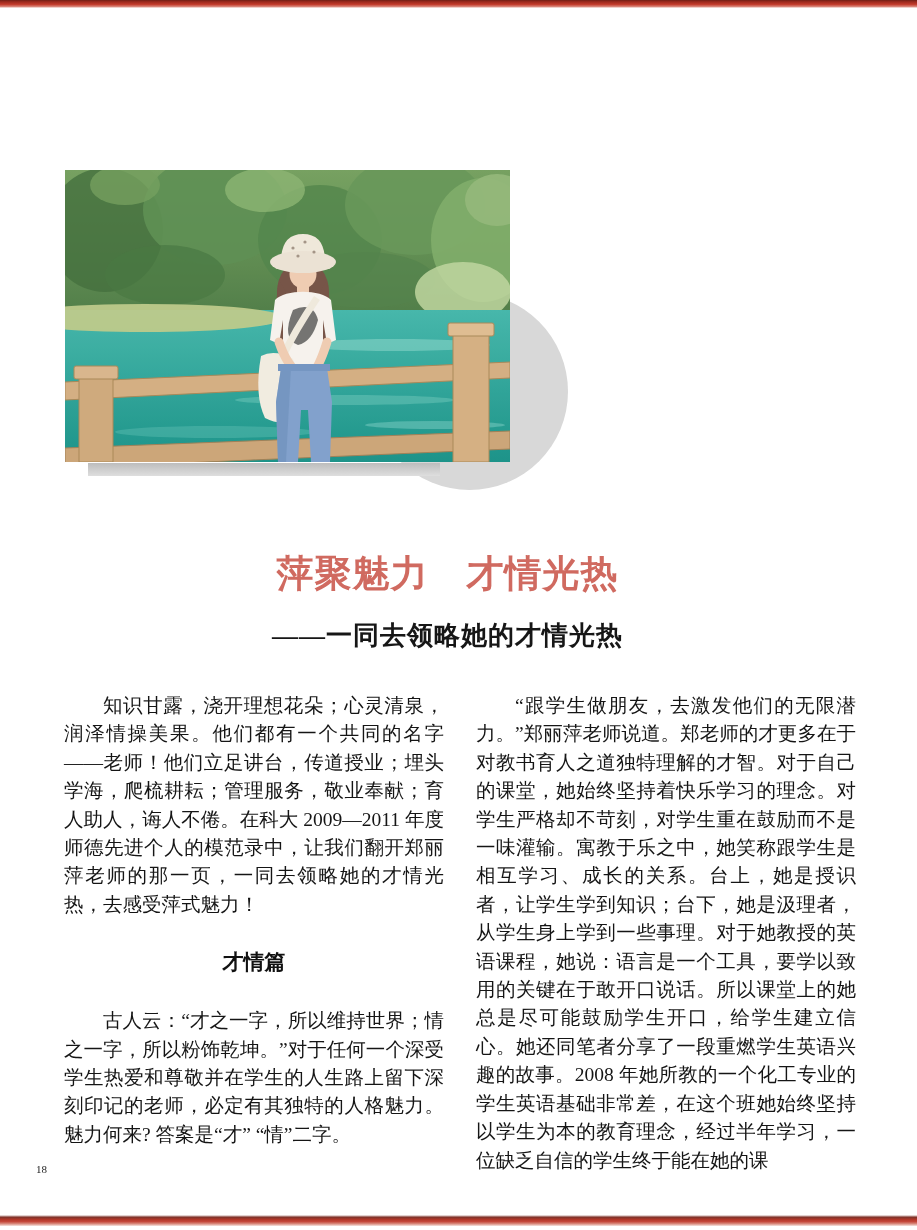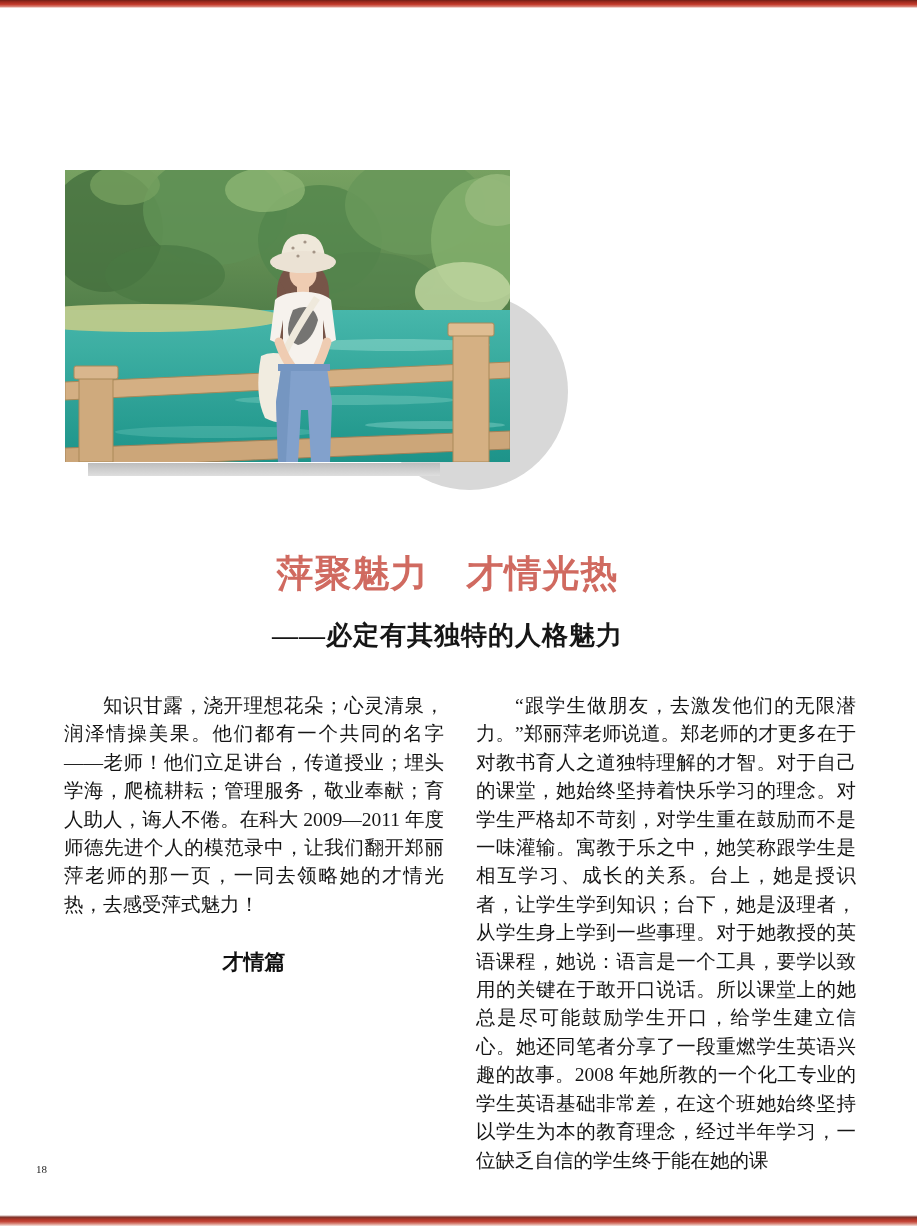--- a/index.html
+++ b/index.html
@@ -136,26 +136,27 @@
       <circle cx="240" cy="207" r="6" fill="#eec9ae"></circle>
       <path d="M216,198 L262,198 L267,232 L265,292 L246,292 L243,240 L236,240 L233,292 L213,292 L211,232 Z" fill="#7b9cc9"></path>
       <path d="M216,198 L226,198 L221,292 L213,292 L211,232 Z" fill="#6488b8" opacity="0.6"></path>
       <rect x="213" y="194" width="52" height="7" fill="#6d90bf"></rect>
     </g>
 
     <rect width="445" height="292" fill="#ffffff" opacity="0.06"></rect>
   </svg>
 
   <h1 class="title">萍聚魅力　才情光热</h1>
-  <h2 class="subtitle">——必定有其独特的人格魅力</h2>
+  <h2 class="subtitle">——一同去领略她的才情光热</h2>
 
   <div class="columns">
     <div class="col">
       <p class="para">知识甘露，浇开理想花朵；心灵清泉，润泽情操美果。他们都有一个共同的名字——老师！他们立足讲台，传道授业；埋头学海，爬梳耕耘；管理服务，敬业奉献；育人助人，诲人不倦。在科大 2009—2011 年度师德先进个人的模范录中，让我们翻开郑丽萍老师的那一页，一同去领略她的才情光热，去感受萍式魅力！</p>
       <h3 class="section-heading">才情篇</h3>
+      <p class="para">古人云：“才之一字，所以维持世界；情之一字，所以粉饰乾坤。”对于任何一个深受学生热爱和尊敬并在学生的人生路上留下深刻印记的老师，必定有其独特的人格魅力。魅力何来? 答案是“才” “情”二字。</p>
     </div>
     <div class="col">
       <p class="para">“跟学生做朋友，去激发他们的无限潜力。”郑丽萍老师说道。郑老师的才更多在于对教书育人之道独特理解的才智。对于自己的课堂，她始终坚持着快乐学习的理念。对学生严格却不苛刻，对学生重在鼓励而不是一味灌输。寓教于乐之中，她笑称跟学生是相互学习、成长的关系。台上，她是授识者，让学生学到知识；台下，她是汲理者，从学生身上学到一些事理。对于她教授的英语课程，她说：语言是一个工具，要学以致用的关键在于敢开口说话。所以课堂上的她总是尽可能鼓励学生开口，给学生建立信心。她还同笔者分享了一段重燃学生英语兴趣的故事。2008 年她所教的一个化工专业的学生英语基础非常差，在这个班她始终坚持以学生为本的教育理念，经过半年学习，一位缺乏自信的学生终于能在她的课</p>
     </div>
   </div>
 
   <div class="page-number">18</div>
 
   <div class="border-bottom"></div>
 </div>

